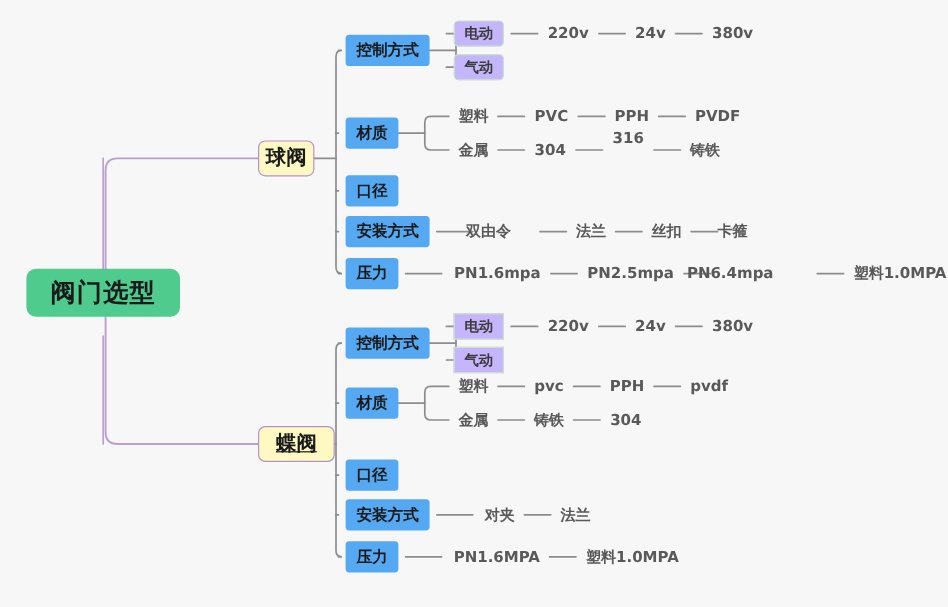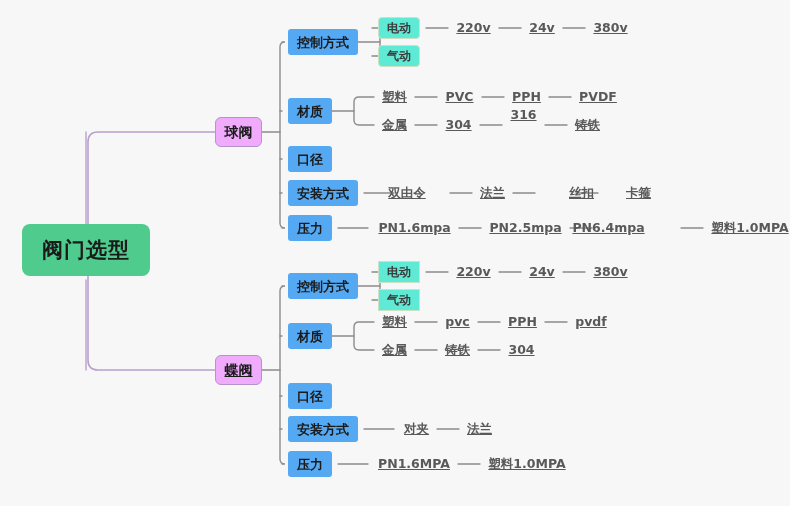--- a/index.html
+++ b/index.html
@@ -43,60 +43,59 @@
     color: #1a1a1a;
     font-size: 21px;
     font-weight: bold;
     border-radius: 8px;
     letter-spacing: 1px;
     padding: 0 13px;
   }
 
   
   .node-branch {
-    background: #f0abfc;
+    background: #fef9c3;
     border: 1px solid #b393c9;
     color: #1a1a1a;
-    font-size: 14px;
+    font-size: 17px;
     font-weight: bold;
     border-radius: 6px;
     padding: 0 9px;
   }
 
   
   .node-topic {
     background: #55a9f3;
     color: #1a1a1a;
     font-size: 13px;
     font-weight: bold;
     border-radius: 3px;
     padding: 0 9px;
   }
 
   
   .node-green {
-    background: #5eead4;
+    background: #c4b5fd;
     border: 1px solid #cbe2c6;
     color: #3b3b3b;
     font-size: 12px;
     font-weight: bold;
     padding: 0 8px;
   }
   .node-green.rounded {
     border-radius: 4px;
   }
 
   
   .node-leaf {
     color: #595959;
     font-size: 12.5px;
     font-weight: bold;
     background: transparent;
     padding: 0 2px;
-    text-decoration: underline;
   }
 </style>
 </head>
 <body>
 
 <div id="canvas">
   <svg id="edges" viewBox="0 0 790 506" xmlns="http://www.w3.org/2000/svg">
       <path d="M 215 132 L 98 132 Q 88 132 88 142 L 88 360 Q 88 370 98 370 L 215 370" stroke="#b99fd0" stroke-width="1.6" fill="none" stroke-linecap="round"></path>
       <line x1="86" y1="224" x2="86" y2="132" stroke="#b99fd0" stroke-width="1.4" stroke-linecap="round"></line>
       <line x1="86" y1="280" x2="86" y2="370" stroke="#b99fd0" stroke-width="1.4" stroke-linecap="round"></line>
@@ -141,44 +140,44 @@
       <line x1="437" y1="429" x2="459" y2="429" stroke="#8c8c8c" stroke-width="1.4" stroke-linecap="round"></line>
       <line x1="364" y1="429" x2="394" y2="429" stroke="#8c8c8c" stroke-width="1.4" stroke-linecap="round"></line>
       <line x1="458" y1="464" x2="480" y2="464" stroke="#8c8c8c" stroke-width="1.4" stroke-linecap="round"></line>
       <line x1="338" y1="464" x2="368" y2="464" stroke="#8c8c8c" stroke-width="1.4" stroke-linecap="round"></line>
       <path d="M 282 286 L 285 286 Q 280 286 280 291 L 280 459 Q 280 464 285 464 L 282 464" stroke="#8c8c8c" stroke-width="1.4" fill="none" stroke-linecap="round"></path>
       <line x1="280" y1="336" x2="282" y2="336" stroke="#8c8c8c" stroke-width="1.4" stroke-linecap="round"></line>
       <line x1="280" y1="396" x2="282" y2="396" stroke="#8c8c8c" stroke-width="1.4" stroke-linecap="round"></line>
       <line x1="280" y1="429" x2="282" y2="429" stroke="#8c8c8c" stroke-width="1.4" stroke-linecap="round"></line>
       <line x1="262" y1="370" x2="280" y2="370" stroke="#8c8c8c" stroke-width="1.4" stroke-linecap="round"></line>
     </svg>
-<div class="node node-root" style="left: 22px; top: 224px; width: 128px; height: 52px; text-align: right;">阀门选型</div>
+<div class="node node-root" style="left: 22px; top: 224px; width: 128px; height: 40px; text-align: right;">阀门选型</div>
     <div class="node node-branch" style="left: 215px; top: 117px; width: 47px; height: 30px;">球阀</div>
-    <div class="node node-branch" style="left: 215px; top: 355px; width: 47px; height: 30px; text-decoration: underline;">蝶阀</div>
+    <div class="node node-branch" style="left: 215px; top: 355px; width: 64px; height: 30px; text-decoration: underline;">蝶阀</div>
     <div class="node node-topic" style="left: 288px; top: 29px; width: 70px; height: 26px;">控制方式</div>
     <div class="node node-green rounded" style="left: 378px; top: 17px; width: 42px; height: 22px;">电动</div>
     <div class="node node-leaf" style="left: 454px; top: 18px; width: 39px; height: 20px;">220v</div>
     <div class="node node-leaf" style="left: 527px; top: 18px; width: 30px; height: 20px;">24v</div>
     <div class="node node-leaf" style="left: 591px; top: 18px; width: 39px; height: 20px;">380v</div>
     <div class="node node-green rounded" style="left: 378px; top: 45px; width: 42px; height: 22px;">气动</div>
     <div class="node node-topic" style="left: 288px; top: 98px; width: 44px; height: 26px;">材质</div>
     <div class="node node-leaf" style="left: 380px; top: 87px; width: 29px; height: 20px;">塑料</div>
     <div class="node node-leaf" style="left: 443px; top: 87px; width: 33px; height: 20px;">PVC</div>
     <div class="node node-leaf" style="left: 510px; top: 87px; width: 33px; height: 20px;">PPH</div>
     <div class="node node-leaf" style="left: 577px; top: 87px; width: 42px; height: 20px;">PVDF</div>
     <div class="node node-leaf" style="left: 380px; top: 115px; width: 29px; height: 20px;">金属</div>
     <div class="node node-leaf" style="left: 443px; top: 115px; width: 31px; height: 20px;">304</div>
     <div class="node node-leaf" style="left: 508px; top: 105px; width: 31px; height: 20px;">316</div>
     <div class="node node-leaf" style="left: 573px; top: 115px; width: 29px; height: 20px;">铸铁</div>
     <div class="node node-topic" style="left: 288px; top: 146px; width: 44px; height: 26px;">口径</div>
     <div class="node node-topic" style="left: 288px; top: 180px; width: 70px; height: 26px;">安装方式</div>
     <div class="node node-leaf" style="left: 386px; top: 183px; width: 42px; height: 20px;">双由令</div>
     <div class="node node-leaf" style="left: 478px; top: 183px; width: 29px; height: 20px;">法兰</div>
-    <div class="node node-leaf" style="left: 567px; top: 183px; width: 29px; height: 20px;">丝扣</div>
-    <div class="node node-leaf" style="left: 624px; top: 183px; width: 29px; height: 20px; text-align: right;">卡箍</div>
+    <div class="node node-leaf" style="left: 541px; top: 183px; width: 29px; height: 20px;">丝扣</div>
+    <div class="node node-leaf" style="left: 596px; top: 183px; width: 29px; height: 20px; text-align: right;">卡箍</div>
     <div class="node node-topic" style="left: 288px; top: 215px; width: 44px; height: 26px;">压力</div>
     <div class="node node-leaf" style="left: 376px; top: 218px; width: 77px; height: 20px;">PN1.6mpa</div>
     <div class="node node-leaf" style="left: 487px; top: 218px; width: 77px; height: 20px;">PN2.5mpa</div>
     <div class="node node-leaf" style="left: 570px; top: 218px; width: 77px; height: 20px;">PN6.4mpa</div>
     <div class="node node-leaf" style="left: 709px; top: 218px; width: 82px; height: 20px;">塑料1.0MPA</div>
     <div class="node node-topic" style="left: 288px; top: 273px; width: 70px; height: 26px;">控制方式</div>
     <div class="node node-green" style="left: 378px; top: 261px; width: 42px; height: 22px;">电动</div>
     <div class="node node-leaf" style="left: 454px; top: 262px; width: 39px; height: 20px;">220v</div>
     <div class="node node-leaf" style="left: 527px; top: 262px; width: 30px; height: 20px;">24v</div>
     <div class="node node-leaf" style="left: 591px; top: 262px; width: 39px; height: 20px;">380v</div>

